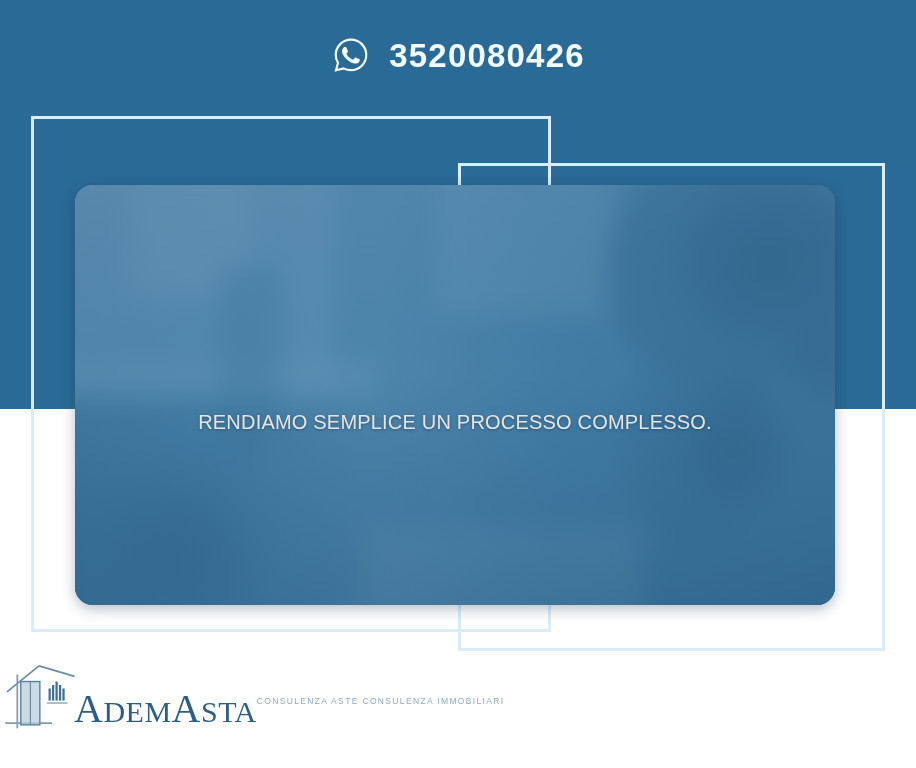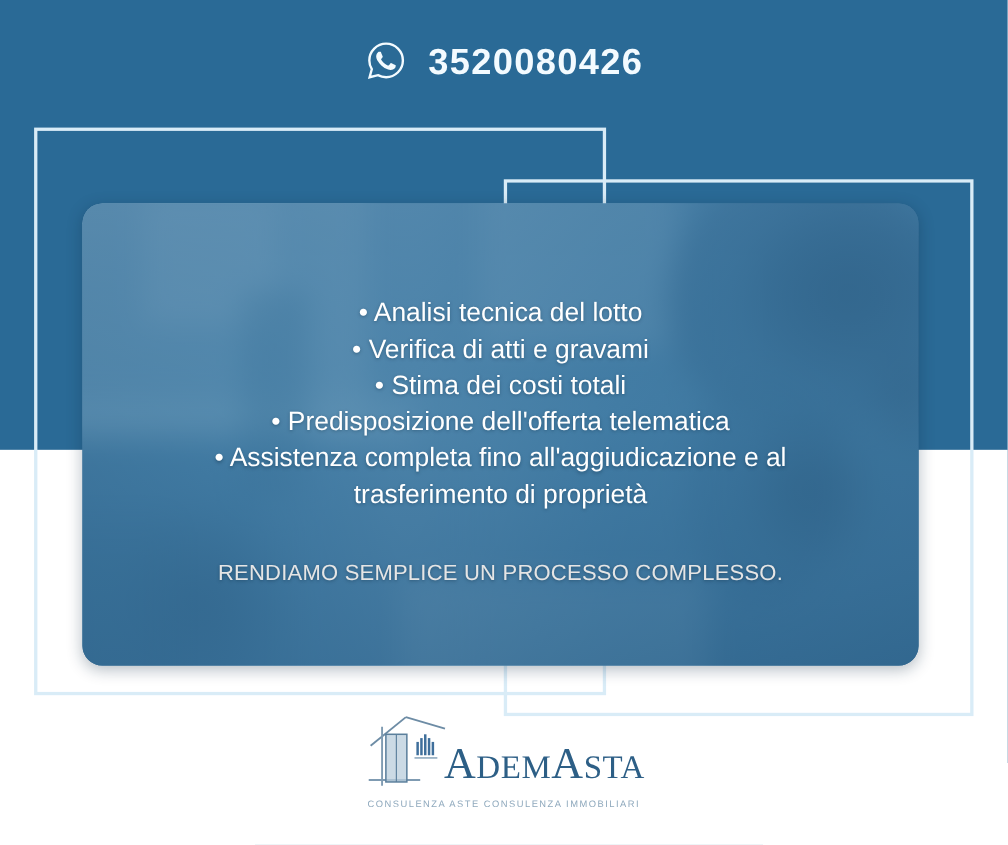--- a/index.html
+++ b/index.html
@@ -79,21 +79,21 @@
   }
   #tagline{
     margin-top:44px; color:#e5e5e5; font-size:20px; font-weight:normal;
     letter-spacing:.2px; text-align:center;
     text-shadow:0 1px 3px rgba(10,35,55,.40);
   }
 
   
   #logo{
     position:absolute; left:0; top:648px; width:916px; height:100px;
-    display:flex; flex-direction:column; align-items:center; z-index:45;
+    display:flex; flex-direction:row; align-items:center; z-index:45;
   }
   #logo-row{ display:flex; align-items:flex-end; justify-content:center; }
   #logo-mark{ width:78px; height:72px; display:block; }
   #logo-word{
     color:#2d5f86; font-family:"Liberation Serif", serif;
     font-size:40px; line-height:40px; letter-spacing:.5px;
     margin-left:-4px; margin-bottom:2px;
   }
   #logo-word .cap{ font-size:40px; }
   #logo-word .sc{ font-size:30px; }
@@ -132,26 +132,20 @@
     <rect x="0" y="330" width="120" height="170" fill="#2d6289" opacity=".30"></rect>
     <rect x="330" y="380" width="280" height="120" fill="#cfe4f0" opacity=".30"></rect>
     <rect x="400" y="0" width="180" height="170" fill="#dbeaf4" opacity=".35"></rect>
     <ellipse cx="700" cy="130" rx="130" ry="120" fill="#1f4a70" opacity=".60"></ellipse>
     <ellipse cx="660" cy="300" rx="70" ry="105" fill="#24547c" opacity=".45"></ellipse>
     <rect x="600" y="0" width="240" height="500" fill="#2a628c" opacity=".22"></rect>
   </svg>
   <div id="overlay"></div>
 
   <div id="card-content">
-    <div class="bullet-line">• Analisi tecnica del lotto
-• Verifica di atti e gravami
-• Stima dei costi totali
-• Predisposizione dell'offerta telematica
-• Assistenza completa fino all'aggiudicazione e al
-trasferimento di proprietà</div>
     <div id="tagline">RENDIAMO SEMPLICE UN PROCESSO COMPLESSO.</div>
   </div>
 </div>
 
 <div id="logo">
   <div id="logo-row">
     <span>
       <svg id="logo-mark" viewBox="0 0 90 82" aria-hidden="true">
         <line x1="8" y1="34" x2="45" y2="4" stroke="#6d8ca5" stroke-width="2"></line>
         <line x1="45" y1="4" x2="86" y2="16" stroke="#6d8ca5" stroke-width="2"></line>

